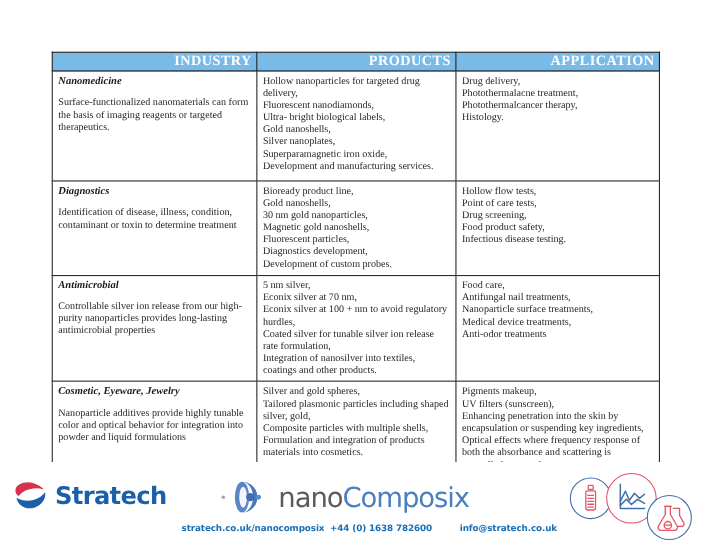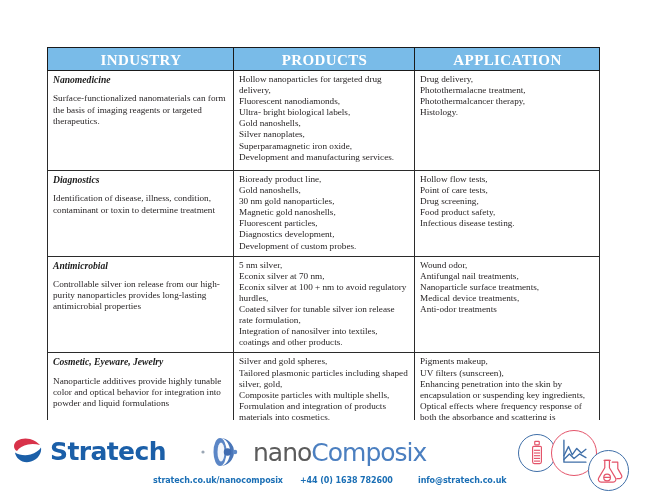--- a/index.html
+++ b/index.html
@@ -40,25 +40,25 @@
     border: 1px solid #1a1a1a;
   }
   .tech-table col.c1 { width: 186px; }
   .tech-table col.c2 { width: 181px; }
   .tech-table col.c3 { width: 185px; }
 
   .tech-table th {
     background: #79bbe8;
     color: #ffffff;
     font-family: "Liberation Serif", serif;
-    font-size: 15px;
+    font-size: 13px;
     font-weight: 700;
     letter-spacing: 0.4px;
-    text-align: center;
-    padding: 6px 4px 3px 5px;
+    text-align: right;
+    padding: 0 4px 3px 5px;
     border: 1px solid #1a1a1a;
     height: 16px;
     line-height: 13px;
   }
 
   .tech-table td {
     border: 1px solid #2b2b2b;
     vertical-align: top;
     padding: 3px 5px 4px 5px;
     font-family: "Liberation Serif", serif;
@@ -96,21 +96,21 @@
   .stratech-logo {
     position: absolute;
     left: 12px; top: 16px;
     display: flex;
     align-items: center;
     gap: 7px;
   }
   .stratech-mark { width: 31px; height: 31px; display: block; }
   .stratech-word {
     font-family: "DejaVu Sans", sans-serif;
-    font-size: 25px;
+    font-size: 22px;
     font-weight: 700;
     letter-spacing: -0.6px;
     color: #1b5fa8;
     line-height: 28px;
   }
 
   
   .nanocomposix-logo {
     position: absolute;
     left: 200px; top: 16px;
@@ -135,21 +135,21 @@
     left: 0; top: 56px;
     width: 646px;
     display: flex;
     font-family: "DejaVu Sans", sans-serif;
     font-size: 8px;
     font-weight: 700;
     color: #1b6fb5;
     letter-spacing: -0.1px;
   }
   .contact-strip .slot { position: absolute; white-space: nowrap; }
-  .slot-web   { left: 153px; }
+  .slot-web   { left: 165px; }
   .slot-phone { left: 300px; }
   .slot-email { left: 418px; }
 
   
   .icon-cluster {
     position: absolute;
     left: 518px; top: 8px;
     width: 122px; height: 66px;
   }
   .circ {
@@ -244,21 +244,21 @@
           <span class="cell-list">
             <span class="li">5 nm silver,</span>
             <span class="li">Econix silver at 70 nm,</span>
             <span class="li">Econix silver at 100 + nm to avoid regulatory hurdles,</span>
             <span class="li">Coated silver for tunable silver ion release rate formulation,</span>
             <span class="li">Integration of nanosilver into textiles, coatings and other products.</span>
           </span>
         </td>
         <td>
           <span class="cell-list">
-            <span class="li">Wound odor,</span>
+            <span class="li">Food care,</span>
             <span class="li">Antifungal nail treatments,</span>
             <span class="li">Nanoparticle surface treatments,</span>
             <span class="li">Medical device treatments,</span>
             <span class="li">Anti-odor treatments</span>
           </span>
         </td>
       </tr>
 
       <tr class="row-4">
         <td>

